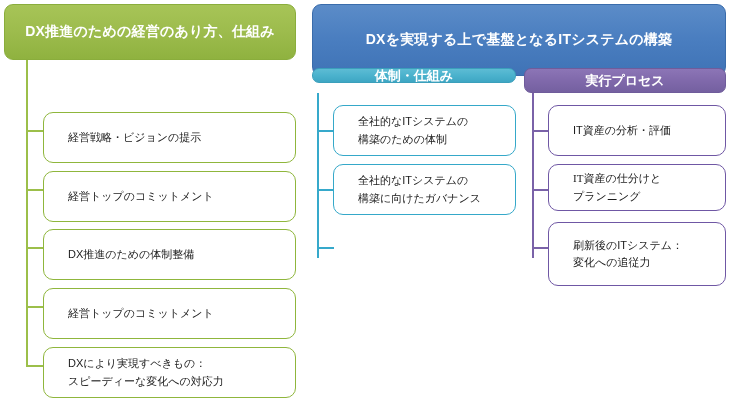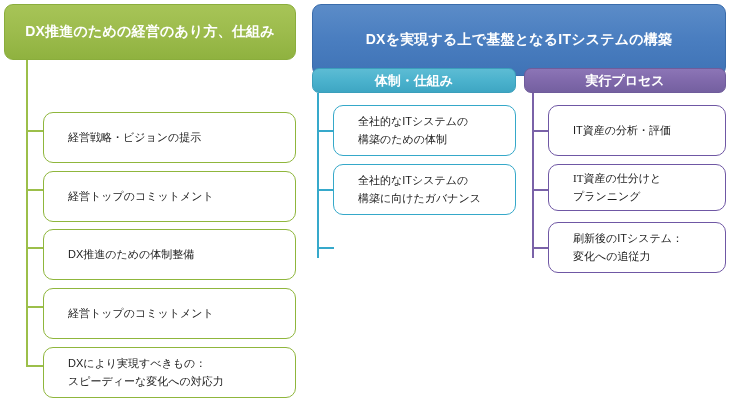--- a/index.html
+++ b/index.html
@@ -143,21 +143,21 @@
 
   <div class="node item item-green" style="left:43px; top:340px; width:253px; height:51px;">
     <span class="label">DXにより実現すべきもの：
 スピーディーな変化への対応力</span>
   </div>
 
   <div class="node banner banner-blue" style="left:312px; top:4px; width:414px; height:72px;">
     <span class="label">DXを実現する上で基盤となるITシステムの構築</span>
   </div>
 
-  <div class="node subbanner banner-teal" style="left:312px; top:68px; width:204px; height:25px;">
+  <div class="node subbanner banner-teal" style="left:312px; top:68px; width:204px; height:15px;">
     <span class="label">体制・仕組み</span>
   </div>
 
   <div class="trunk ln-teal" style="left:317px; top:93px; width:2px; height:165px;"></div>
 
   <div class="stub ln-teal" style="left:317px; top:130px; width:17px;"></div>
   <div class="stub ln-teal" style="left:317px; top:189px; width:17px;"></div>
   <div class="stub ln-teal" style="left:317px; top:247px; width:17px;"></div>
 
   <div class="node item item-teal" style="left:333px; top:105px; width:183px; height:51px;">
@@ -183,18 +183,18 @@
 
   <div class="node item item-purple" style="left:548px; top:105px; width:178px; height:51px;">
     <span class="label">IT資産の分析・評価</span>
   </div>
 
   <div class="node item item-purple" style="left:548px; top:164px; width:178px; height:47px;font-family:Liberation Serif, serif;">
     <span class="label">IT資産の仕分けと
 プランニング</span>
   </div>
 
-  <div class="node item item-purple" style="left:548px; top:222px; width:178px; height:51px;">
+  <div class="node item item-purple" style="left:548px; top:222px; width:178px; height:64px;">
     <span class="label">刷新後のITシステム：
 変化への追従力</span>
   </div>
 
 </div>
 
 </body></html>

